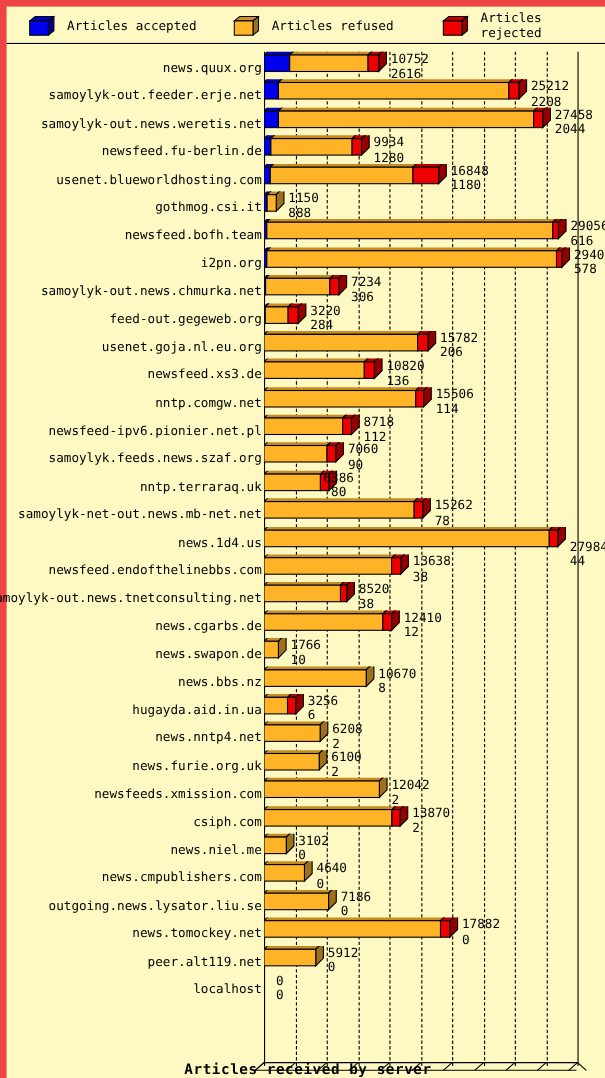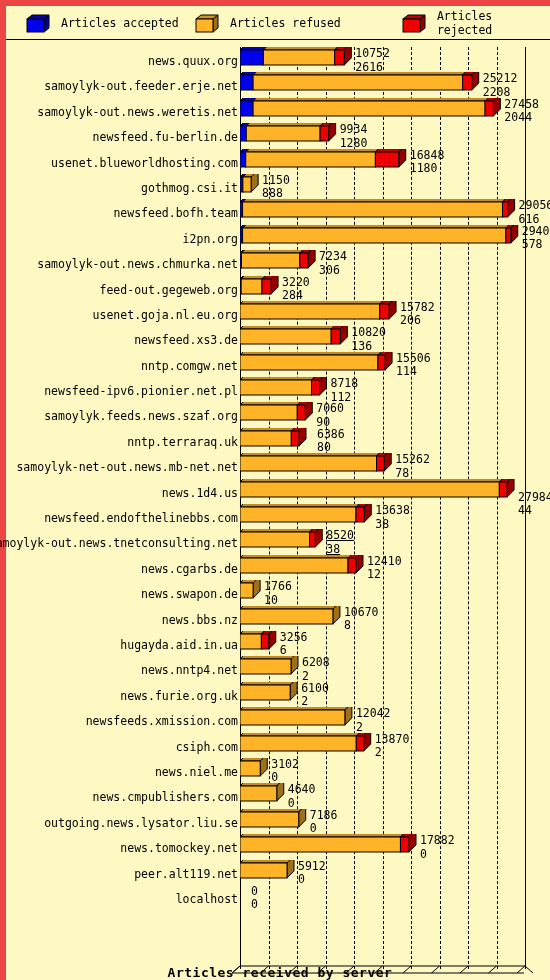--- a/index.html
+++ b/index.html
@@ -75,21 +75,21 @@
       <div class="legend-item" style="position: absolute; left: 20px;">
         <span class="legend-cube">
           <svg width="24" height="20" style="position:absolute;left:0;top:0">
             <polygon points="1,5 6,1 23,1 18,5" fill="#0000c3" stroke="#000" stroke-width="1"></polygon>
             <polygon points="18,5 23,1 23,14 18,18" fill="#000094" stroke="#000" stroke-width="1"></polygon>
             <rect x="1" y="5" width="17" height="13" fill="#0000ee" stroke="#000" stroke-width="1"></rect>
           </svg>
         </span>
         <span class="legend-label" style="margin-left: 4px;">Articles accepted</span>
       </div>
-      <div class="legend-item" style="position: absolute; left: 189px;">
+      <div class="legend-item" style="position: absolute; left: 206px;">
         <span class="legend-cube">
           <svg width="24" height="20" style="position:absolute;left:0;top:0">
             <polygon points="1,5 6,1 23,1 18,5" fill="#d19421" stroke="#000" stroke-width="1"></polygon>
             <polygon points="18,5 23,1 23,14 18,18" fill="#9e7019" stroke="#000" stroke-width="1"></polygon>
             <rect x="1" y="5" width="17" height="13" fill="#ffb428" stroke="#000" stroke-width="1"></rect>
           </svg>
         </span>
         <span class="legend-label" style="margin-left: 4px;">Articles refused</span>
       </div>
       <div class="legend-item" style="position: absolute; left: 396px;">
@@ -335,21 +335,21 @@
         <div class="row">
           <div class="rowlabel">nntp.terraraq.uk</div>
           <div class="barwrap" style="left: 234px; width: 325px;">
             <svg width="67.995" height="25.4" style="position: absolute; left: 0px; top: 0px;">
               <polygon points="0,3 7,-4 58.3,-4 51.3,3" fill="#c78c1f" stroke="#000" stroke-width="1"></polygon>
               <polygon points="51.3,3 58.3,-4 65.995,-4 58.995,3" fill="#ba0000" stroke="#000" stroke-width="1"></polygon>
               <polygon points="58.995,3 65.995,-4 65.995,11 58.995,18" fill="#940000" stroke="#000" stroke-width="1"></polygon>
               <rect x="0" y="3" width="51.3" height="15" fill="#ffb428" stroke="#000" stroke-width="1"></rect>
               <rect x="51.3" y="3" width="7.695" height="15" fill="#ee0000" stroke="#000" stroke-width="1"></rect>
             </svg>
-            <div class="vallab" style="left: 77px;"><span>6386</span><span class="v2">80</span></div>
+            <div class="vallab" style="left: 54px; text-align: center;"><span>6386</span><span class="v2">80</span></div>
           </div>
         </div>
         <div class="row">
           <div class="rowlabel">samoylyk-net-out.news.mb-net.net</div>
           <div class="barwrap" style="left: 234px; width: 325px;">
             <svg width="153.21" height="25.4" style="position: absolute; left: 0px; top: 0px;">
               <polygon points="0,3 7,-4 143.515,-4 136.515,3" fill="#c78c1f" stroke="#000" stroke-width="1"></polygon>
               <polygon points="136.515,3 143.515,-4 151.20999999999998,-4 144.20999999999998,3" fill="#ba0000" stroke="#000" stroke-width="1"></polygon>
               <polygon points="144.21,3 151.21,-4 151.21,11 144.21,18" fill="#940000" stroke="#000" stroke-width="1"></polygon>
               <rect x="0" y="3" width="136.515" height="15" fill="#ffb428" stroke="#000" stroke-width="1"></rect>
@@ -387,21 +387,21 @@
         <div class="row">
           <div class="rowlabel">samoylyk-out.news.tnetconsulting.net</div>
           <div class="barwrap" style="left: 234px; width: 325px;">
             <svg width="84.24" height="25.4" style="position: absolute; left: 0px; top: 0px;">
               <polygon points="0,3 7,-4 76.54,-4 69.54,3" fill="#c78c1f" stroke="#000" stroke-width="1"></polygon>
               <polygon points="69.54,3 76.54,-4 82.24000000000001,-4 75.24000000000001,3" fill="#ba0000" stroke="#000" stroke-width="1"></polygon>
               <polygon points="75.24,3 82.24,-4 82.24,11 75.24,18" fill="#940000" stroke="#000" stroke-width="1"></polygon>
               <rect x="0" y="3" width="69.54" height="15" fill="#ffb428" stroke="#000" stroke-width="1"></rect>
               <rect x="69.54" y="3" width="5.7" height="15" fill="#ee0000" stroke="#000" stroke-width="1"></rect>
             </svg>
-            <div class="vallab" style="left: 86.24px; text-decoration: underline;"><span>8520</span><span class="v2">38</span></div>
+            <div class="vallab" style="left: 86.24px;"><span>8520</span><span class="v2">38</span></div>
           </div>
         </div>
         <div class="row">
           <div class="rowlabel">news.cgarbs.de</div>
           <div class="barwrap" style="left: 234px; width: 325px;">
             <svg width="124.99499999999998" height="25.4" style="position: absolute; left: 0px; top: 0px;">
               <polygon points="0,3 7,-4 115.015,-4 108.015,3" fill="#c78c1f" stroke="#000" stroke-width="1"></polygon>
               <polygon points="108.015,3 115.015,-4 122.995,-4 115.995,3" fill="#ba0000" stroke="#000" stroke-width="1"></polygon>
               <polygon points="115.99499999999998,3 122.99499999999998,-4 122.99499999999998,11 115.99499999999998,18" fill="#940000" stroke="#000" stroke-width="1"></polygon>
               <rect x="0" y="3" width="108.015" height="15" fill="#ffb428" stroke="#000" stroke-width="1"></rect>

